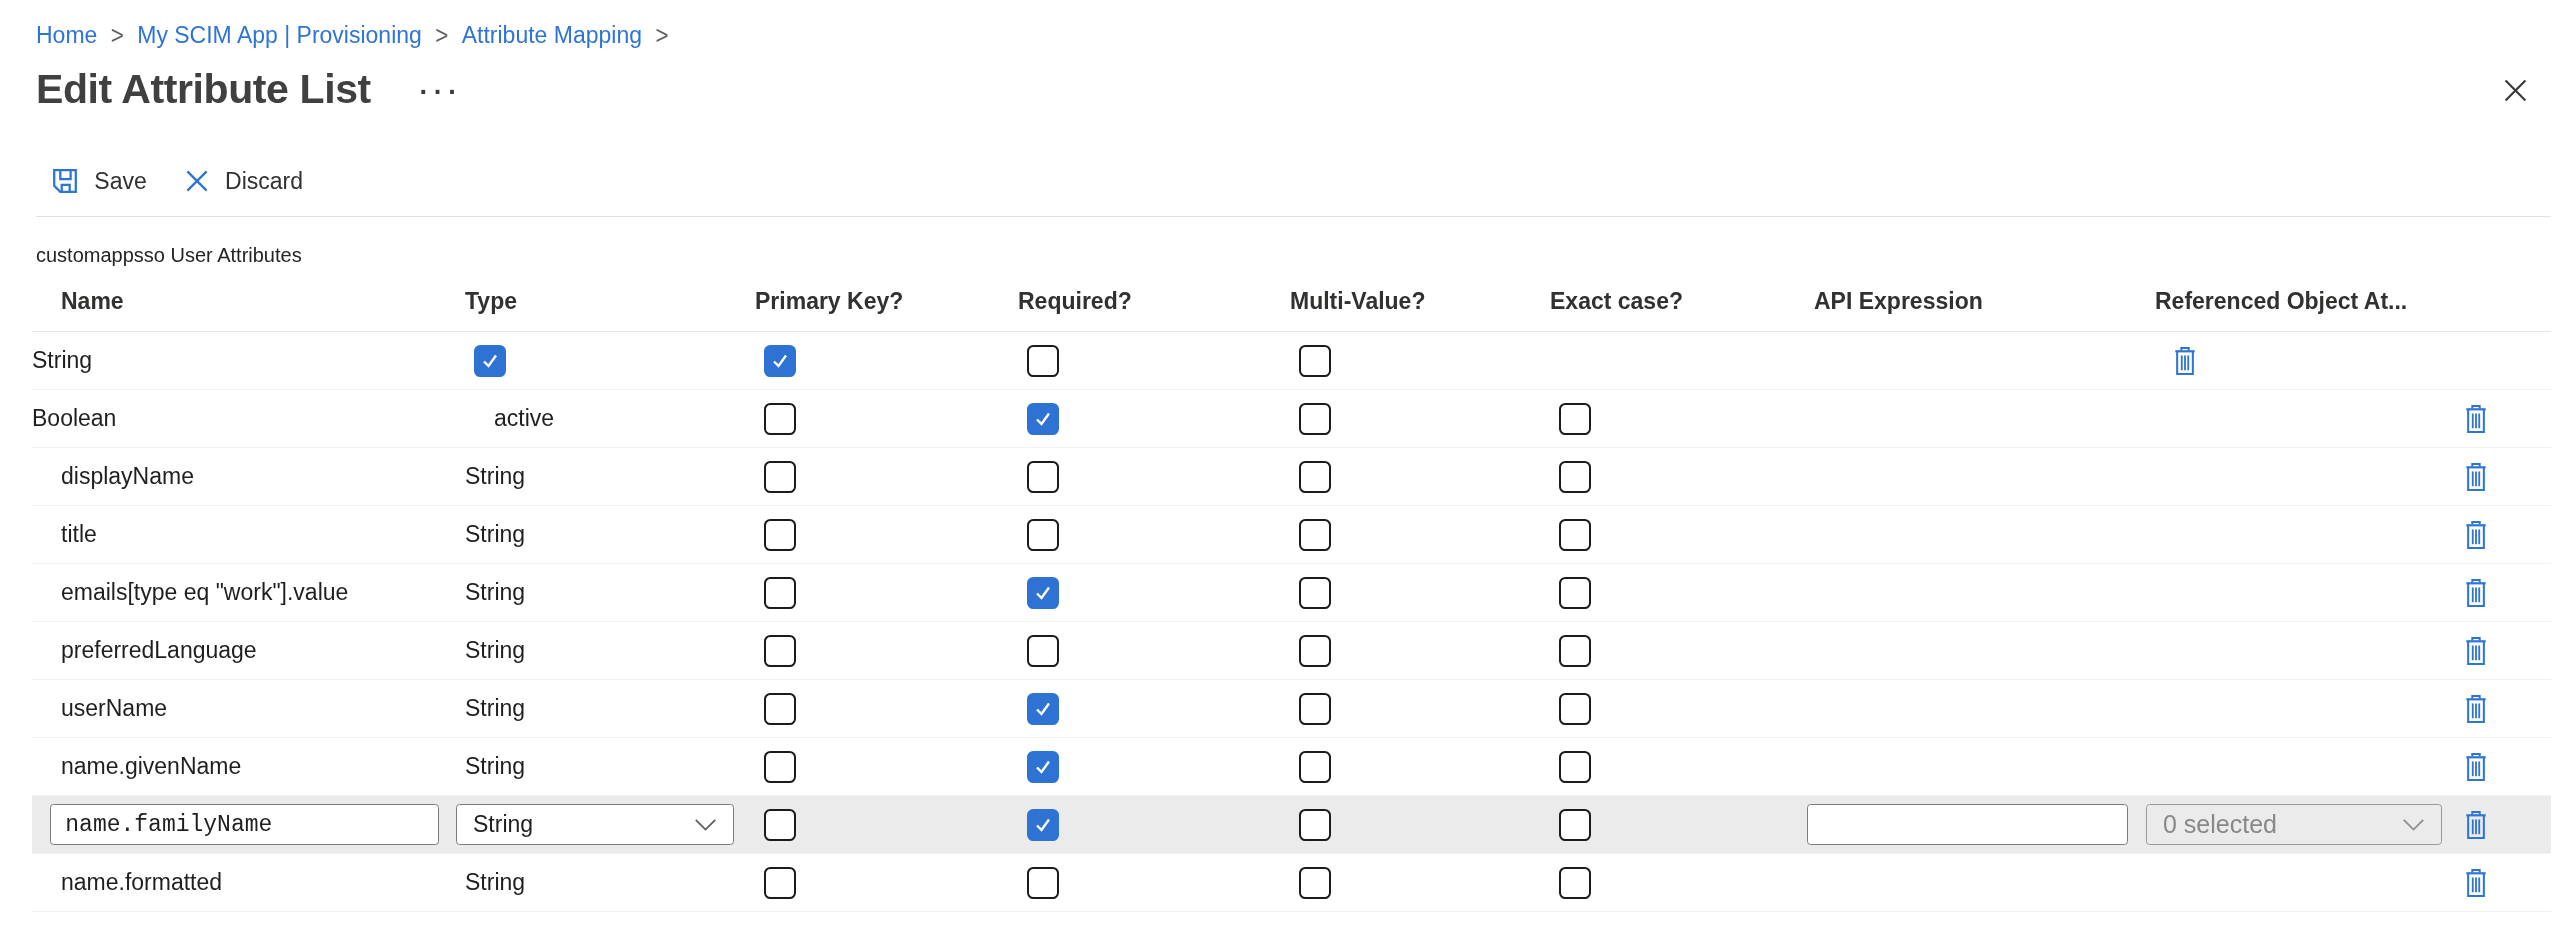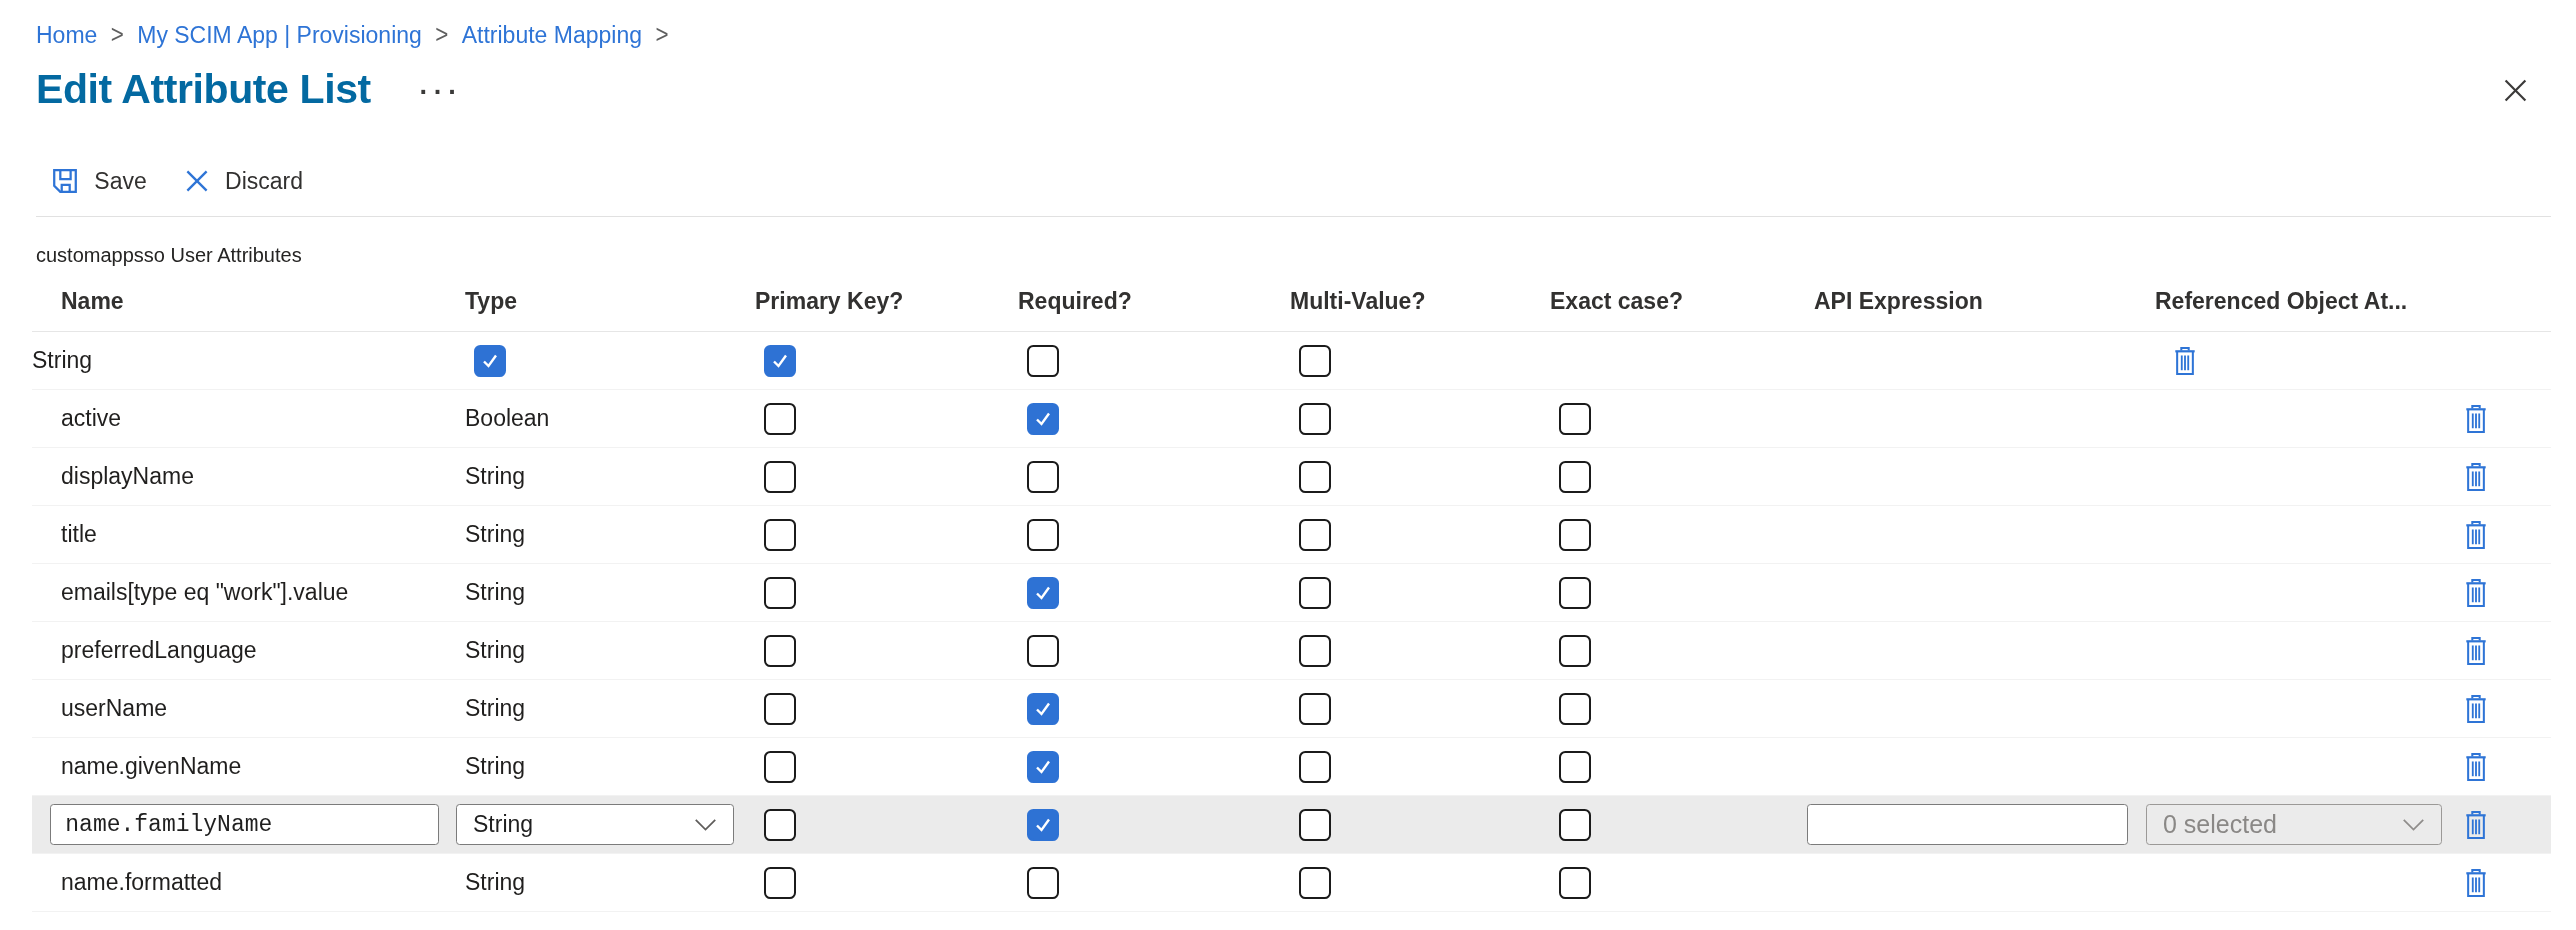--- a/index.html
+++ b/index.html
@@ -1,26 +1,26 @@
 <!DOCTYPE html>
 <html style="font-size:14.3px"><head>
 <meta charset="utf-8">
 <style>
   html,body{margin:0;padding:0}
   body{
     width:2576px;height:930px;background:#ffffff;overflow:hidden;position:relative;
     font-family:"Liberation Sans", sans-serif;color:#201f1e;
   }
   
-  .breadcrumb{margin:21.5px 36px 0;font-size:23px;display:flex;align-items:flex-start;white-space:nowrap}
+  .breadcrumb{margin:21.5px 36px 0;font-size:23px;display:flex;align-items:flex-end;white-space:nowrap}
   .breadcrumb a{color:#2e74d6;text-decoration:none;cursor:pointer}
   .breadcrumb .sep{color:#5f5f5f;font-size:22.4px;margin:0 13.4px;font-weight:400;transform:scaleY(1.15)}
   
   .title-row{display:flex;align-items:center;margin:14.3px 36px 0;height:54px}
-  h1{font-size:41px;font-weight:700;color:#0369a1;margin:0;letter-spacing:-0.4px}
+  h1{font-size:41px;font-weight:700;color:#404040;margin:0;letter-spacing:-0.4px}
   .more{margin-left:45px;margin-top:5.4px;font-size:27px;letter-spacing:5.4px;color:#3b3a39;font-weight:700;background:none;border:none;cursor:pointer;padding:0 3.6px;line-height:1}
   .close-btn{position:absolute;top:73px;right:43px;background:none;border:none;padding:3.6px;cursor:pointer;line-height:0}
   
   .toolbar{display:flex;align-items:center;margin:41px 36px 0 50px;height:47px;gap:36px}
   .tb-btn{display:flex;align-items:center;gap:14.3px;background:none;border:none;font-size:23px;color:#323130;cursor:pointer;padding:0;font-family:inherit}
   .divider{margin:10.8px 25px 0 36px;border-top:1.8px solid #e1e1e1}
   
   h2{margin:27px 36px 0;font-size:20px;font-weight:400;color:#252423}
   
   .thead,.tr{display:grid;grid-template-columns:433px 290px 263px 272px 260px 264px 341px 291px 104px;align-items:center}
@@ -150,26 +150,26 @@
           <path d="M4.5 5.5 V30 H21.5 V5.5" stroke="#2e74d6" stroke-width="2.2"></path>
           <line x1="9.5" y1="10" x2="9.5" y2="26" stroke="#2e74d6" stroke-width="2"></line>
           <line x1="13" y1="10" x2="13" y2="26" stroke="#2e74d6" stroke-width="2"></line>
           <line x1="16.5" y1="10" x2="16.5" y2="26" stroke="#2e74d6" stroke-width="2"></line>
         </svg>
       </button>
     </div>
   </div>
 
   <div class="tr">
+    <div class="td type">
+      <span class="ty">Boolean</span>
+
+    </div>
     <div class="td name">
       <span class="nm">active</span>
-
-    </div>
-    <div class="td type">
-      <span class="ty">Boolean</span>
 
     </div>
     <div class="td">
       <button class="cb">
         
       </button>
     </div>
     <div class="td">
       <button class="cb checked">
         <svg width="20" height="20" viewBox="0 0 20 20" fill="none">

